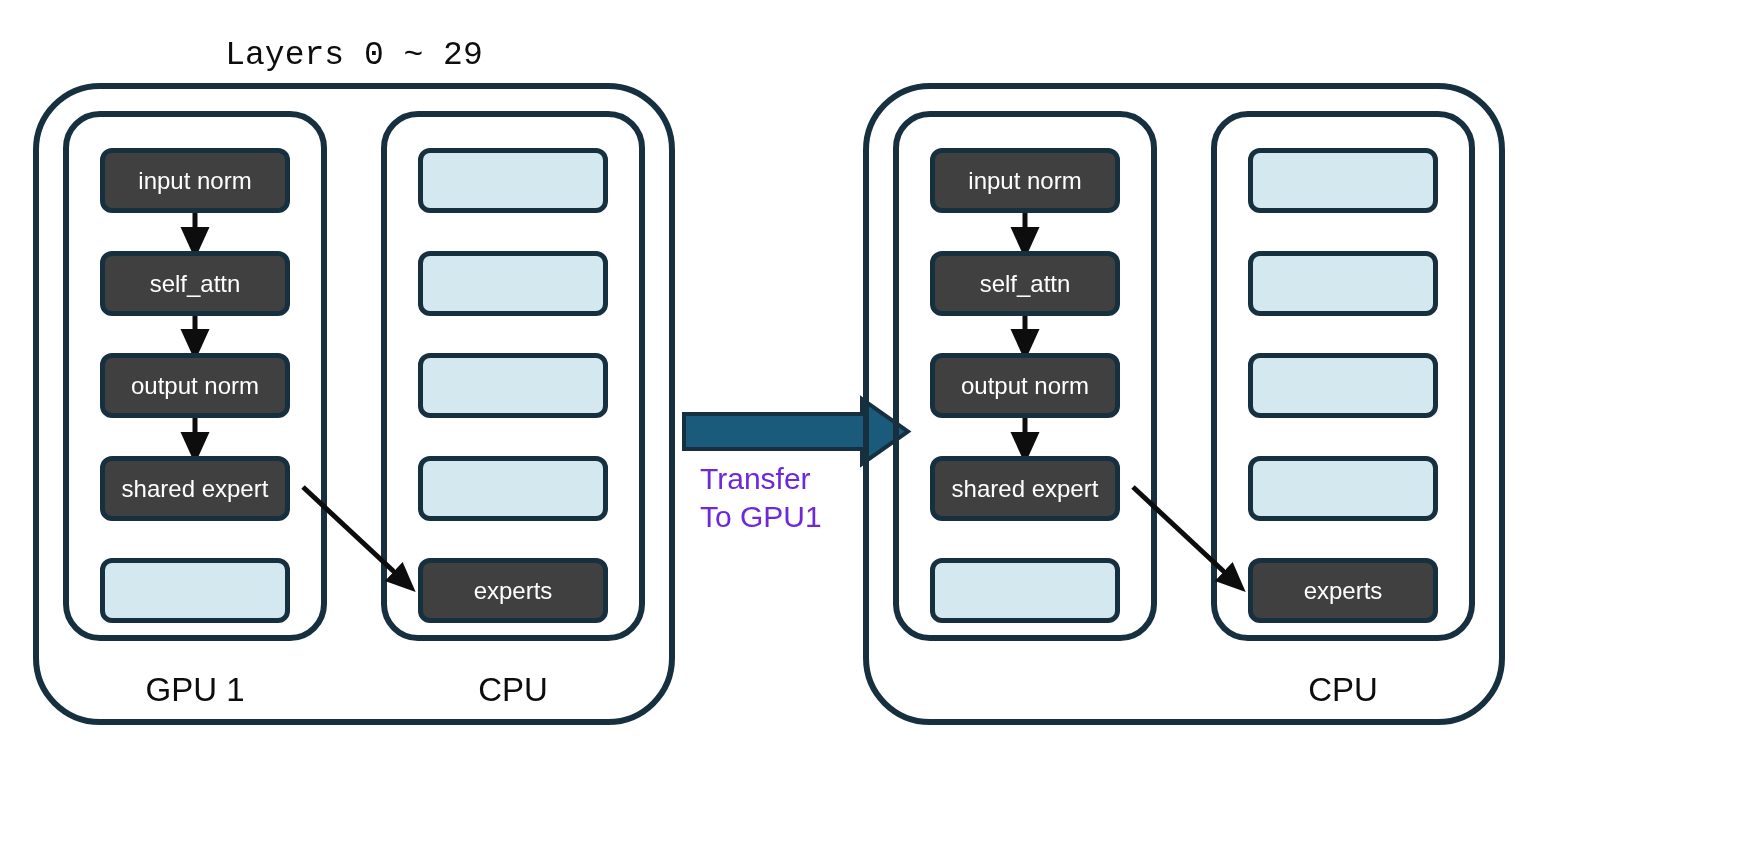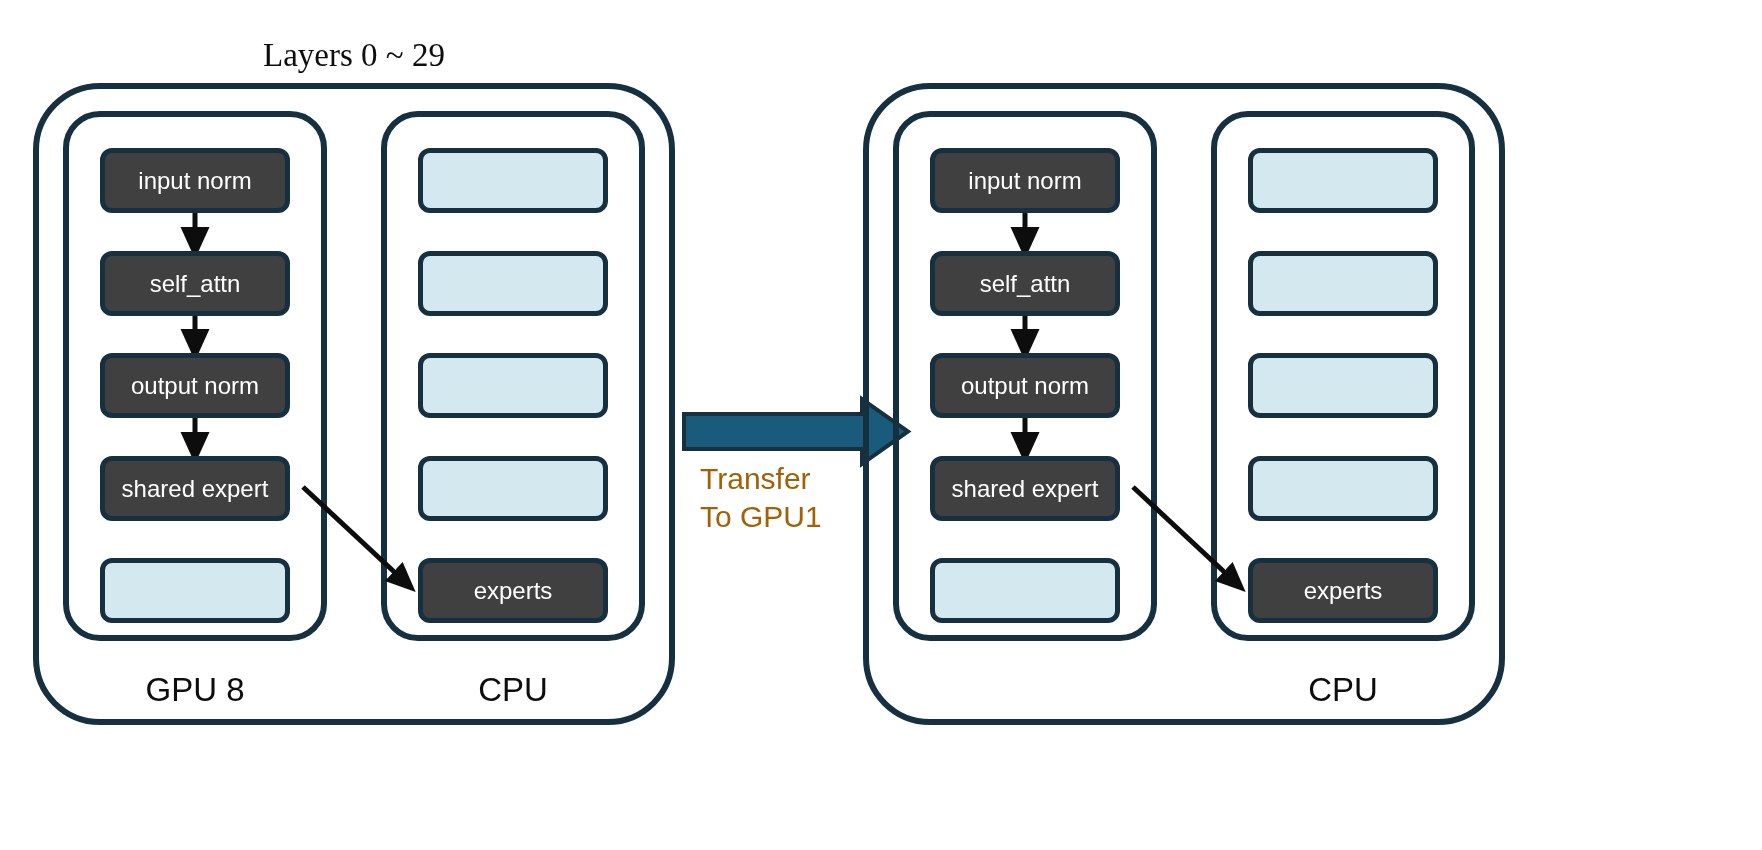--- a/index.html
+++ b/index.html
@@ -23,21 +23,21 @@
     top: 0;
     width: 1762px;
     height: 850px;
   }
   .panel-title {
     position: absolute;
     font-size: 33px;
     color: #0d0d0d;
     white-space: nowrap;
     text-align: center;
-    font-family: Liberation Serif, serif;
+    font-family: Liberation Mono, monospace;
   }
   .device-label {
     position: absolute;
     font-size: 33px;
     color: #0d0d0d;
     white-space: nowrap;
     text-align: center;
     font-family: "Liberation Sans", sans-serif;
   }
   .unit-box {
@@ -51,21 +51,21 @@
     font-size: 24px;
     color: #ffffff;
     font-family: "Liberation Sans", sans-serif;
     white-space: nowrap;
   }
   .unit-box.salmon { background: #404040; }
   .unit-box.blue   { background: #d3e9ef; }
   .transfer-label {
     position: absolute;
     font-size: 30px;
-    color: #a16207;
+    color: #6d28d9;
     line-height: 1.28;
     font-family: "Liberation Sans", sans-serif;
     white-space: pre-line;
   }
 </style>
 </head>
 <body>
 
 <div id="canvas">
 
@@ -117,21 +117,21 @@
   <div class="unit-box salmon" style="left:100px; top:353px; width:190px; height:65px;">output norm</div>
   <div class="unit-box salmon" style="left:100px; top:456px; width:190px; height:65px;">shared expert</div>
   <div class="unit-box blue" style="left:100px; top:558px; width:190px; height:65px;"></div>
 
   <div class="unit-box blue" style="left:418px; top:148px; width:190px; height:65px;"></div>
   <div class="unit-box blue" style="left:418px; top:251px; width:190px; height:65px;"></div>
   <div class="unit-box blue" style="left:418px; top:353px; width:190px; height:65px;"></div>
   <div class="unit-box blue" style="left:418px; top:456px; width:190px; height:65px;"></div>
   <div class="unit-box salmon" style="left:418px; top:558px; width:190px; height:65px;">experts</div>
 
-  <div class="device-label" style="left:66px; top:671px; width:258px;">GPU 8</div>
+  <div class="device-label" style="left:66px; top:671px; width:258px;">GPU 1</div>
   <div class="device-label" style="left:384px; top:671px; width:258px;">CPU</div>
 
   <div class="transfer-label" style="left:700px; top:460px;">Transfer
 To GPU1</div>
 
 
   <div class="unit-box salmon" style="left:930px; top:148px; width:190px; height:65px;">input norm</div>
   <div class="unit-box salmon" style="left:930px; top:251px; width:190px; height:65px;">self_attn</div>
   <div class="unit-box salmon" style="left:930px; top:353px; width:190px; height:65px;">output norm</div>
   <div class="unit-box salmon" style="left:930px; top:456px; width:190px; height:65px;">shared expert</div>

